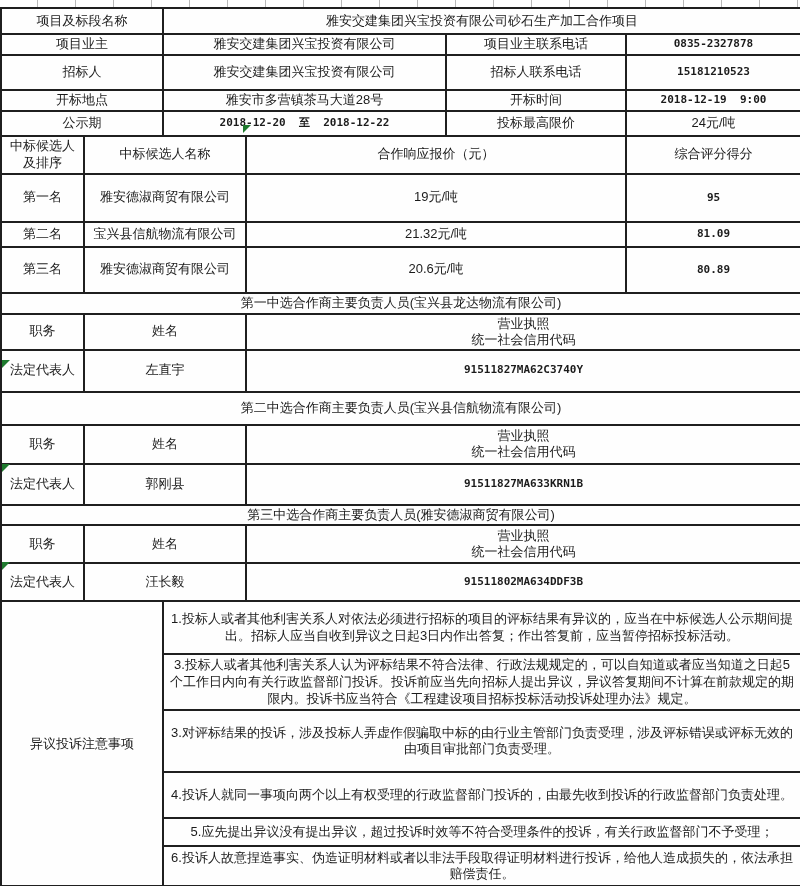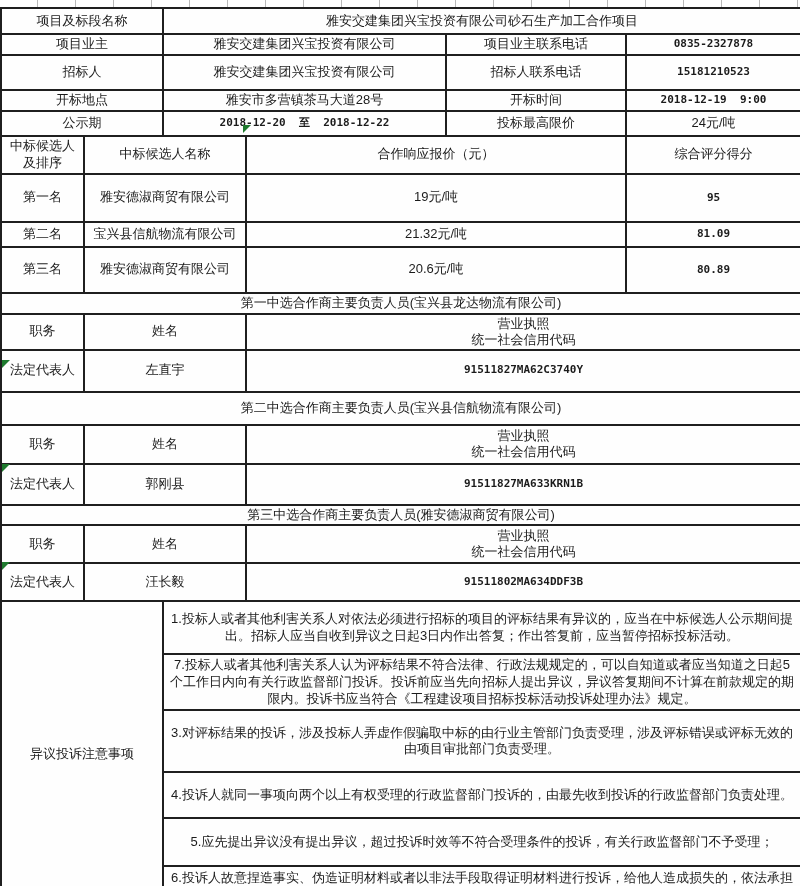--- a/index.html
+++ b/index.html
@@ -157,29 +157,29 @@
       <td class="l">法定代表人</td>
       <td colspan="2">汪长毅</td>
       <td colspan="3" class="mono">91511802MA634DDF3B</td>
     </tr>
 
     <tr style="height:53px">
       <td colspan="2" rowspan="6" class="l">异议投诉注意事项</td>
       <td colspan="4" class="para">1.投标人或者其他利害关系人对依法必须进行招标的项目的评标结果有异议的，应当在中标候选人公示期间提出。招标人应当自收到异议之日起3日内作出答复；作出答复前，应当暂停招标投标活动。</td>
     </tr>
     <tr style="height:56px">
-      <td colspan="4" class="para">7.投标人或者其他利害关系人认为评标结果不符合法律、行政法规规定的，可以自知道或者应当知道之日起5个工作日内向有关行政监督部门投诉。投诉前应当先向招标人提出异议，异议答复期间不计算在前款规定的期限内。投诉书应当符合《工程建设项目招标投标活动投诉处理办法》规定。</td>
+      <td colspan="4" class="para">3.投标人或者其他利害关系人认为评标结果不符合法律、行政法规规定的，可以自知道或者应当知道之日起5个工作日内向有关行政监督部门投诉。投诉前应当先向招标人提出异议，异议答复期间不计算在前款规定的期限内。投诉书应当符合《工程建设项目招标投标活动投诉处理办法》规定。</td>
     </tr>
     <tr style="height:62px">
       <td colspan="4" class="para">3.对评标结果的投诉，涉及投标人弄虚作假骗取中标的由行业主管部门负责受理，涉及评标错误或评标无效的由项目审批部门负责受理。</td>
     </tr>
     <tr style="height:46px">
       <td colspan="4" class="para">4.投诉人就同一事项向两个以上有权受理的行政监督部门投诉的，由最先收到投诉的行政监督部门负责处理。</td>
     </tr>
-    <tr style="height:48px">
+    <tr style="height:28px">
       <td colspan="4" class="para">5.应先提出异议没有提出异议，超过投诉时效等不符合受理条件的投诉，有关行政监督部门不予受理；</td>
     </tr>
     <tr style="height:40px">
       <td colspan="4" class="para">6.投诉人故意捏造事实、伪造证明材料或者以非法手段取得证明材料进行投诉，给他人造成损失的，依法承担赔偿责任。</td>
     </tr>
   </tbody>
     </table>
 
   <div class="gtri" style="left:243px;top:125px"></div>
   <div class="gtri" style="left:2px;top:360px"></div>

